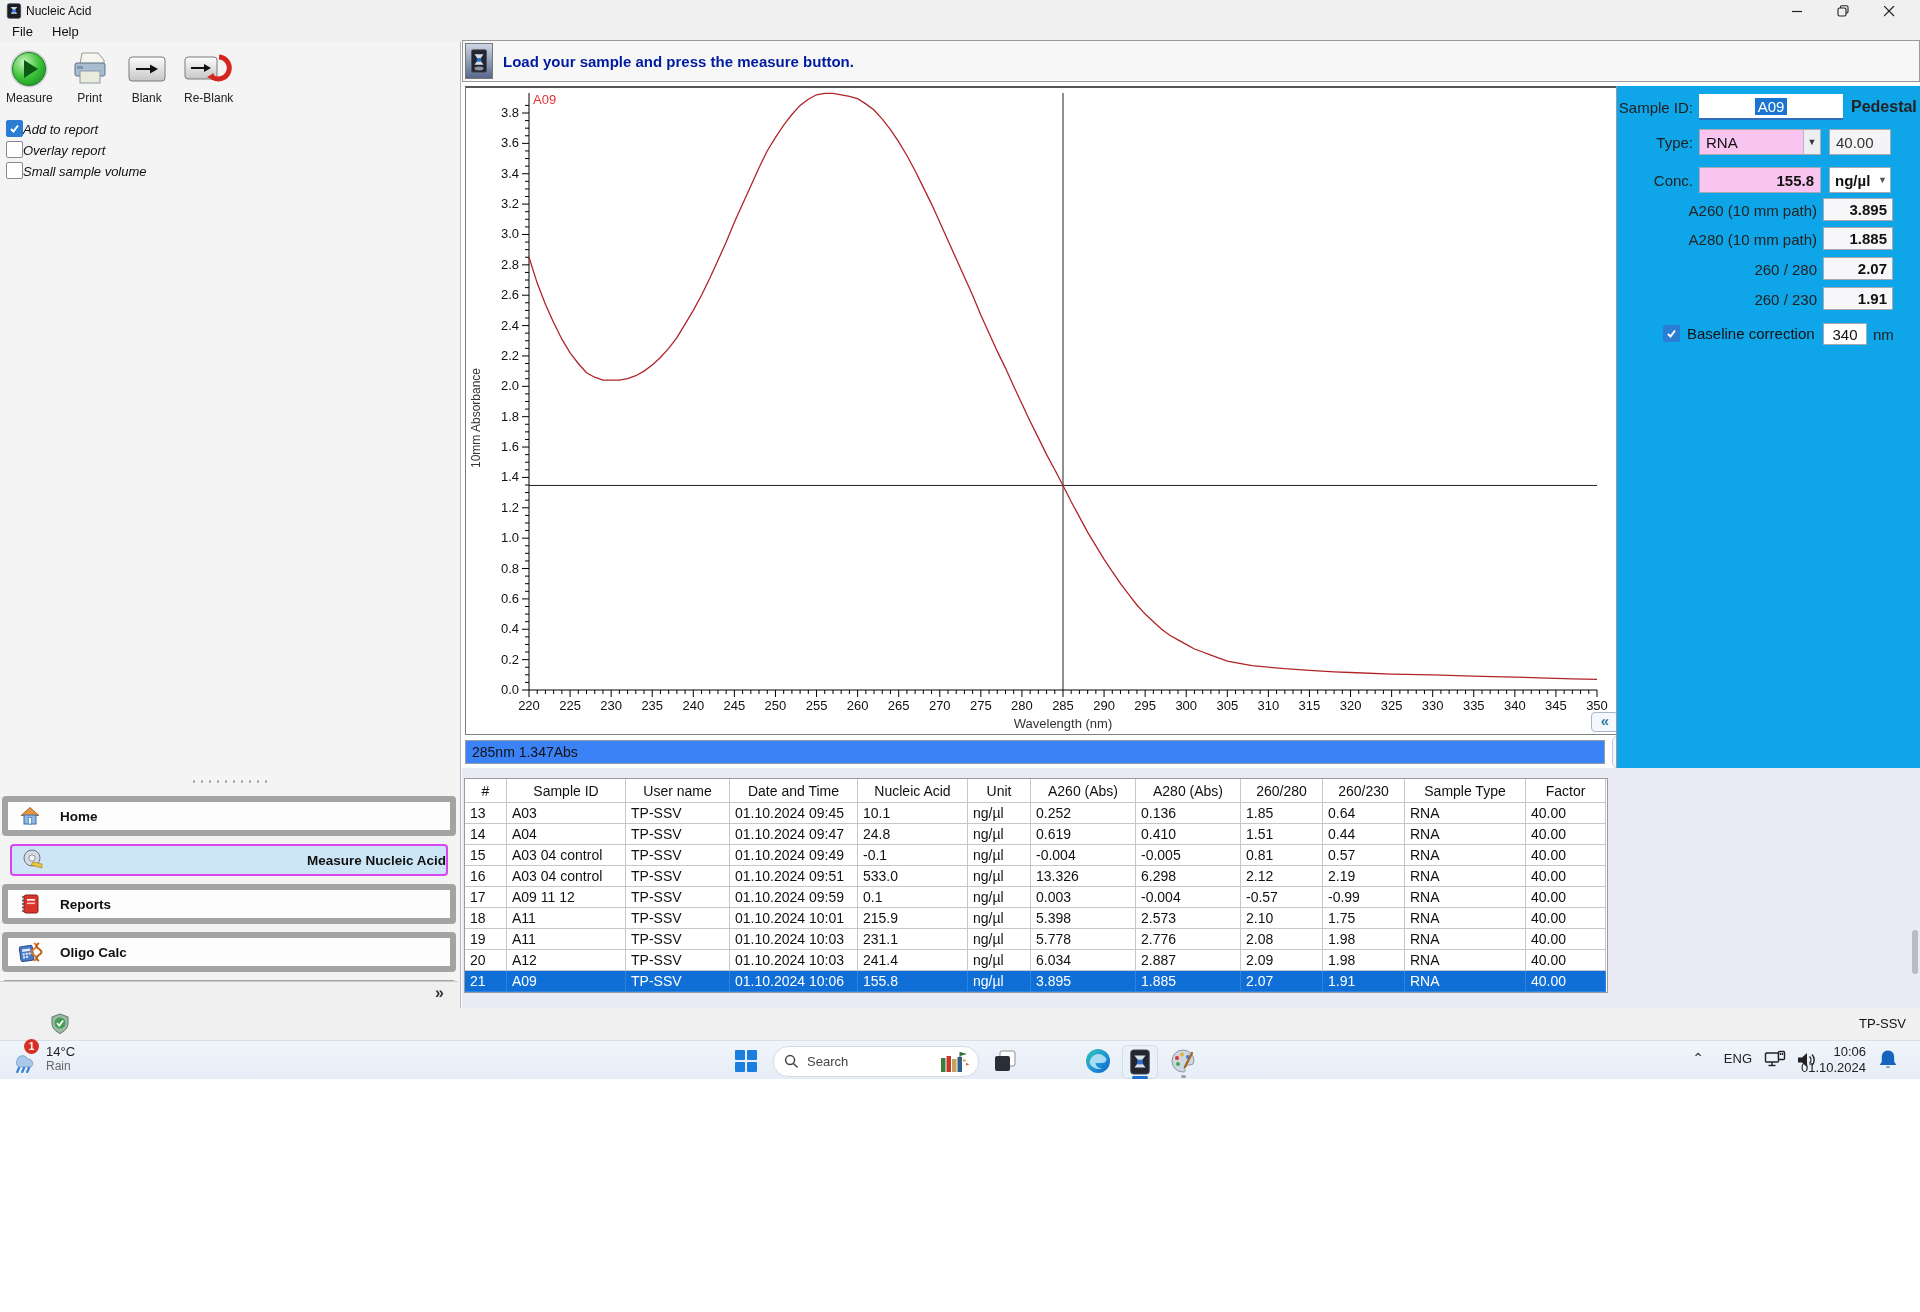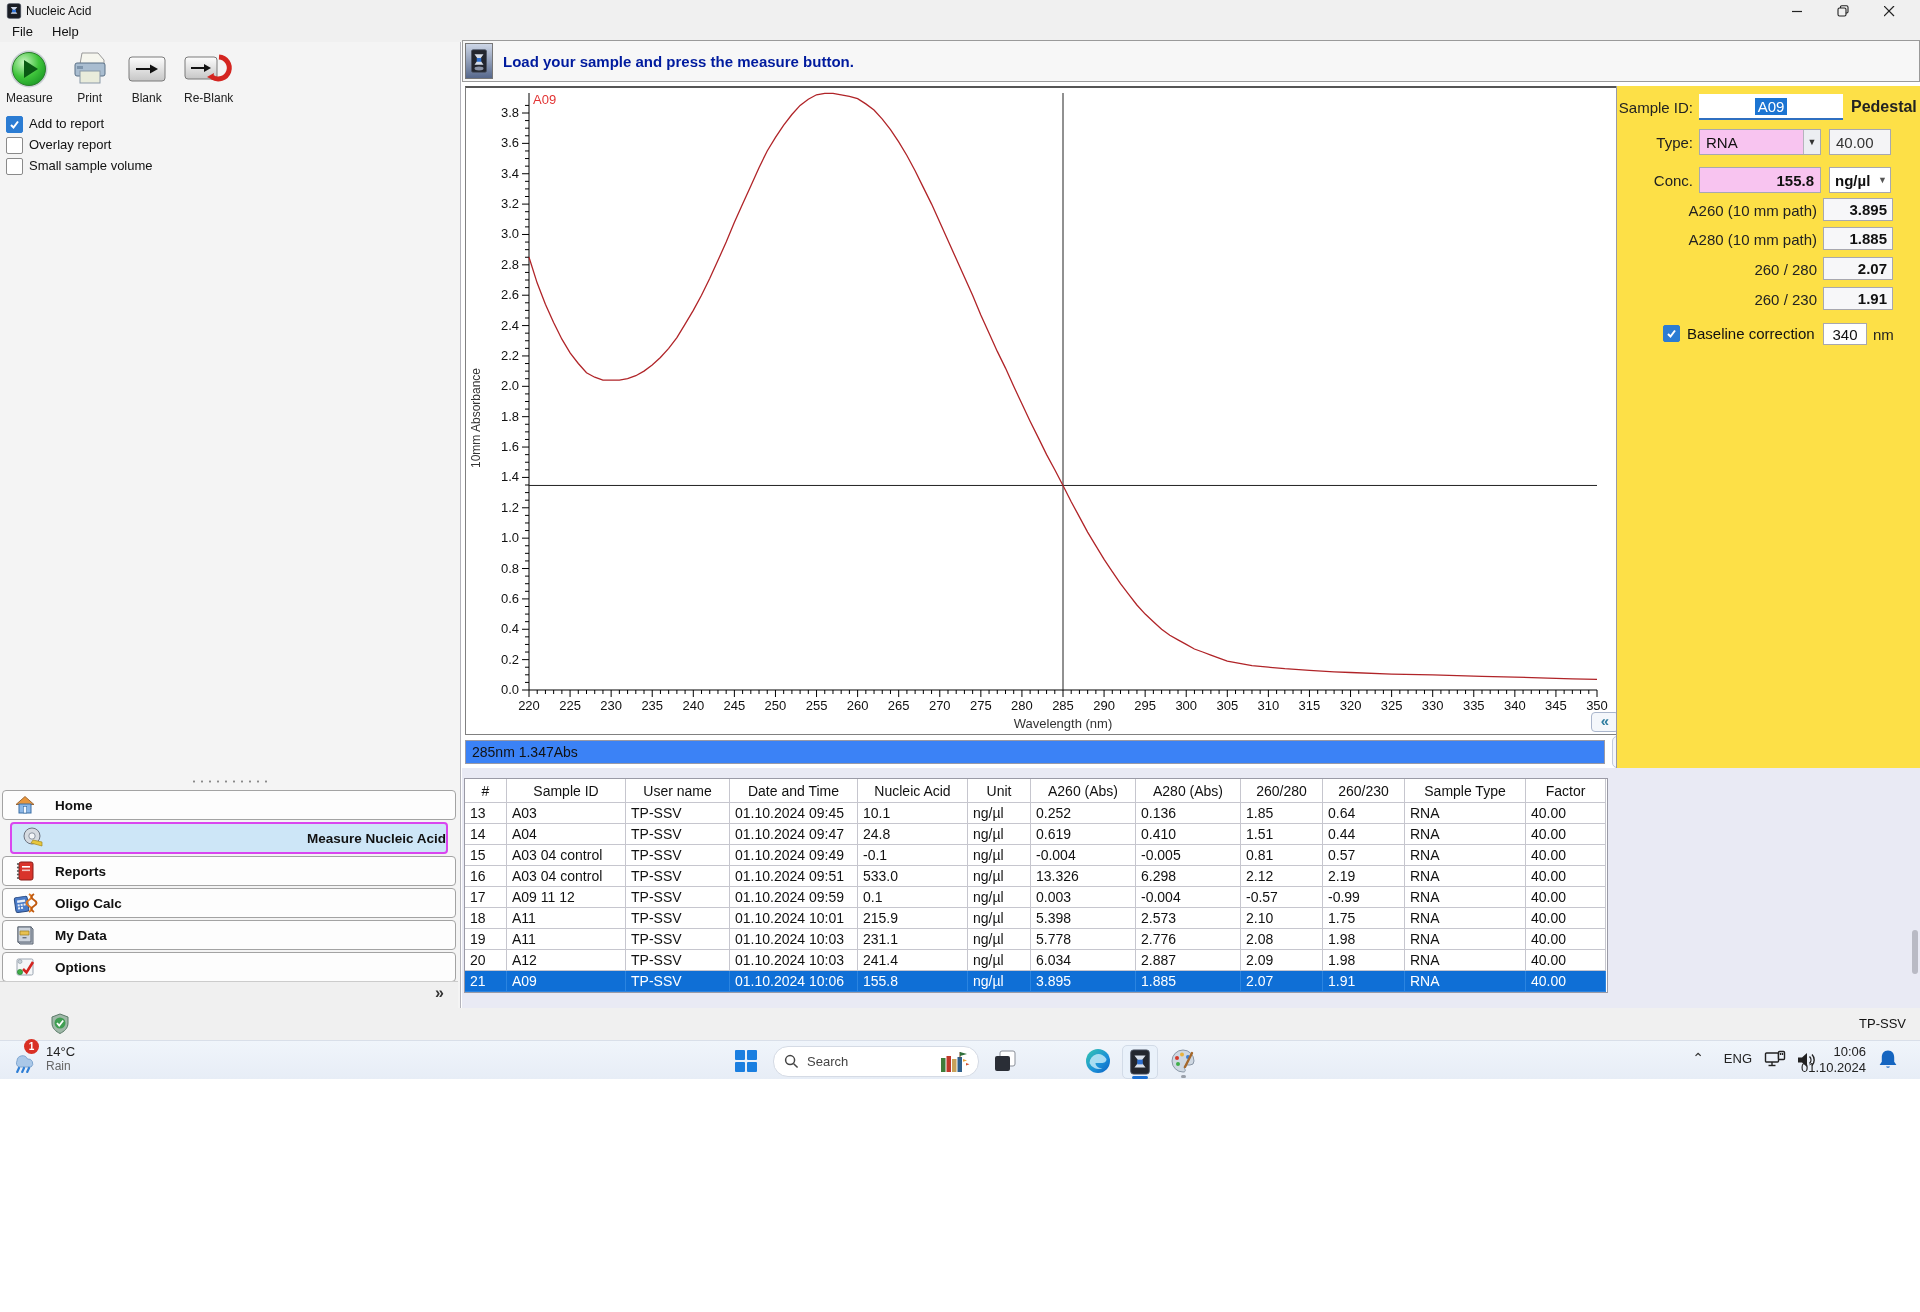--- a/index.html
+++ b/index.html
@@ -10,28 +10,28 @@
   #titlebar .title{position:absolute;left:26px;top:4px;font-size:12px;color:#111;}
   .winbtn{position:absolute;top:0;width:46px;height:22px;display:flex;align-items:center;justify-content:center;}
   #menubar{position:absolute;left:0;top:22px;right:0;height:20px;background:#f0f0f0;font-size:13px;}
   .menuitem{position:absolute;top:2px;}
   
   #leftcol{position:absolute;left:0;top:42px;width:460px;height:966px;background:#f4f4f4;border-right:1px solid #b3b3ba;}
   #toolbar{position:absolute;left:2px;top:3px;display:flex;align-items:flex-end;gap:8px;}
   .toolbtn{display:flex;flex-direction:column;align-items:center;font-size:12px;color:#222;padding:2px 4px;}
   .toolicon{height:44px;display:flex;align-items:center;justify-content:center;}
   #tool-options{position:absolute;left:6px;top:74px;font-size:13px;}
-  .optrow{display:flex;align-items:flex-start;gap:6px;height:21px;}
+  .optrow{display:flex;align-items:flex-end;height:21px;font-style:italic;}
   .cbx{width:15px;height:15px;border:1px solid #8a8a8a;background:#fff;border-radius:2px;display:flex;align-items:center;justify-content:center;}
   .cbx.on{background:#2b7cd3;border-color:#2b7cd3;}
   
   #splitter{position:absolute;left:190px;top:737px;width:80px;height:5px;
             background-image:radial-gradient(circle,#8a8a8a 1px,transparent 1.2px);background-size:8px 5px;}
   #sidebar{position:absolute;left:0px;top:746px;width:458px;}
-  .navitem{position:relative;height:28px;margin:2px 2px;background:#fdfdfd;border:1px solid #a3a3a3;border-radius:4px;
+  .navitem{position:relative;height:28px;margin:8px 2px;background:#fdfdfd;border:6px solid #a3a3a3;border-radius:4px;
            display:flex;align-items:center;gap:16px;padding-left:8px;font-weight:bold;font-size:13.5px;color:#111;}
   .navitem.selected{background:#cde6f7;border:2px solid #d946ef;margin:1px 10px;justify-content:space-between;}
   .navicon{width:28px;height:26px;display:flex;align-items:center;justify-content:center;}
   #sideexpand{position:absolute;left:0;top:939px;width:458px;height:26px;background:#f0f0f0;border-top:1px solid #ccc;}
   #sideexpand .gg{position:absolute;right:14px;top:2px;font-size:16px;font-weight:bold;color:#333;}
   
   #messagebar{position:absolute;left:462px;top:40px;right:0;height:42px;background:#f7f7f7;border:1px solid #9a9a9a;
               display:flex;align-items:center;box-sizing:border-box;}
   #msgicon{width:26px;height:34px;margin-left:2px;border:1px solid #777;background:linear-gradient(#cdd6e6,#56688c);
            display:flex;align-items:center;justify-content:center;}
@@ -48,21 +48,21 @@
   
   #bottomarea{position:absolute;left:462px;top:768px;right:0;height:240px;background:#e9eaf4;}
   #results-table{position:absolute;left:464px;top:778px;width:1142px;border:1px solid #9a9aa6;background:#fff;font-size:14px;}
   .trow{display:grid;grid-template-columns:42px 119px 104px 128px 110px 63px 105px 105px 82px 82px 121px 80px;}
   .trow div{border-right:1px solid #c6c6ce;border-bottom:1px solid #c6c6ce;padding-left:5px;box-sizing:border-box;
             white-space:nowrap;overflow:hidden;display:flex;align-items:center;height:21px;background:#fff;}
   .trow.head div{height:24px;justify-content:center;padding-left:0;}
   .trow.sel div{background:#0f6fd6;color:#fff;border-color:#2b84e0;}
   #vscroll{position:absolute;left:1912px;top:930px;width:6px;height:44px;border-radius:3px;background:#b9bac4;}
   
-  #sidepanel{position:absolute;left:1616px;top:86px;width:304px;height:682px;background:#fde047;border-left:1px solid #9a9aa6;font-size:15px;}
+  #sidepanel{position:absolute;left:1616px;top:86px;width:304px;height:682px;background:#0ea5e9;border-left:1px solid #9a9aa6;font-size:15px;}
   .sp-label{position:absolute;text-align:right;color:#222;}
   .sp-box{position:absolute;box-sizing:border-box;border:1px solid #a8a8b0;background:#f4f4f6;font-size:15px;
           display:flex;align-items:center;}
   .pinkfield{background:#f8c4f0;}
   .bold{font-weight:bold;}
   #sampleid-input{position:absolute;left:82px;top:8px;width:144px;height:24px;border-bottom:2px solid #2f6fc0;background:#fff;
           display:flex;align-items:center;justify-content:center;font-size:15px;}
   #sampleid-input .selhl{background:#1b74d2;color:#fff;padding:0 3px;}
   .ddarrow{margin-left:auto;width:16px;height:100%;display:flex;align-items:center;justify-content:center;
            border-left:1px solid #b5b5bd;background:#eceef2;font-size:9px;color:#333;}

